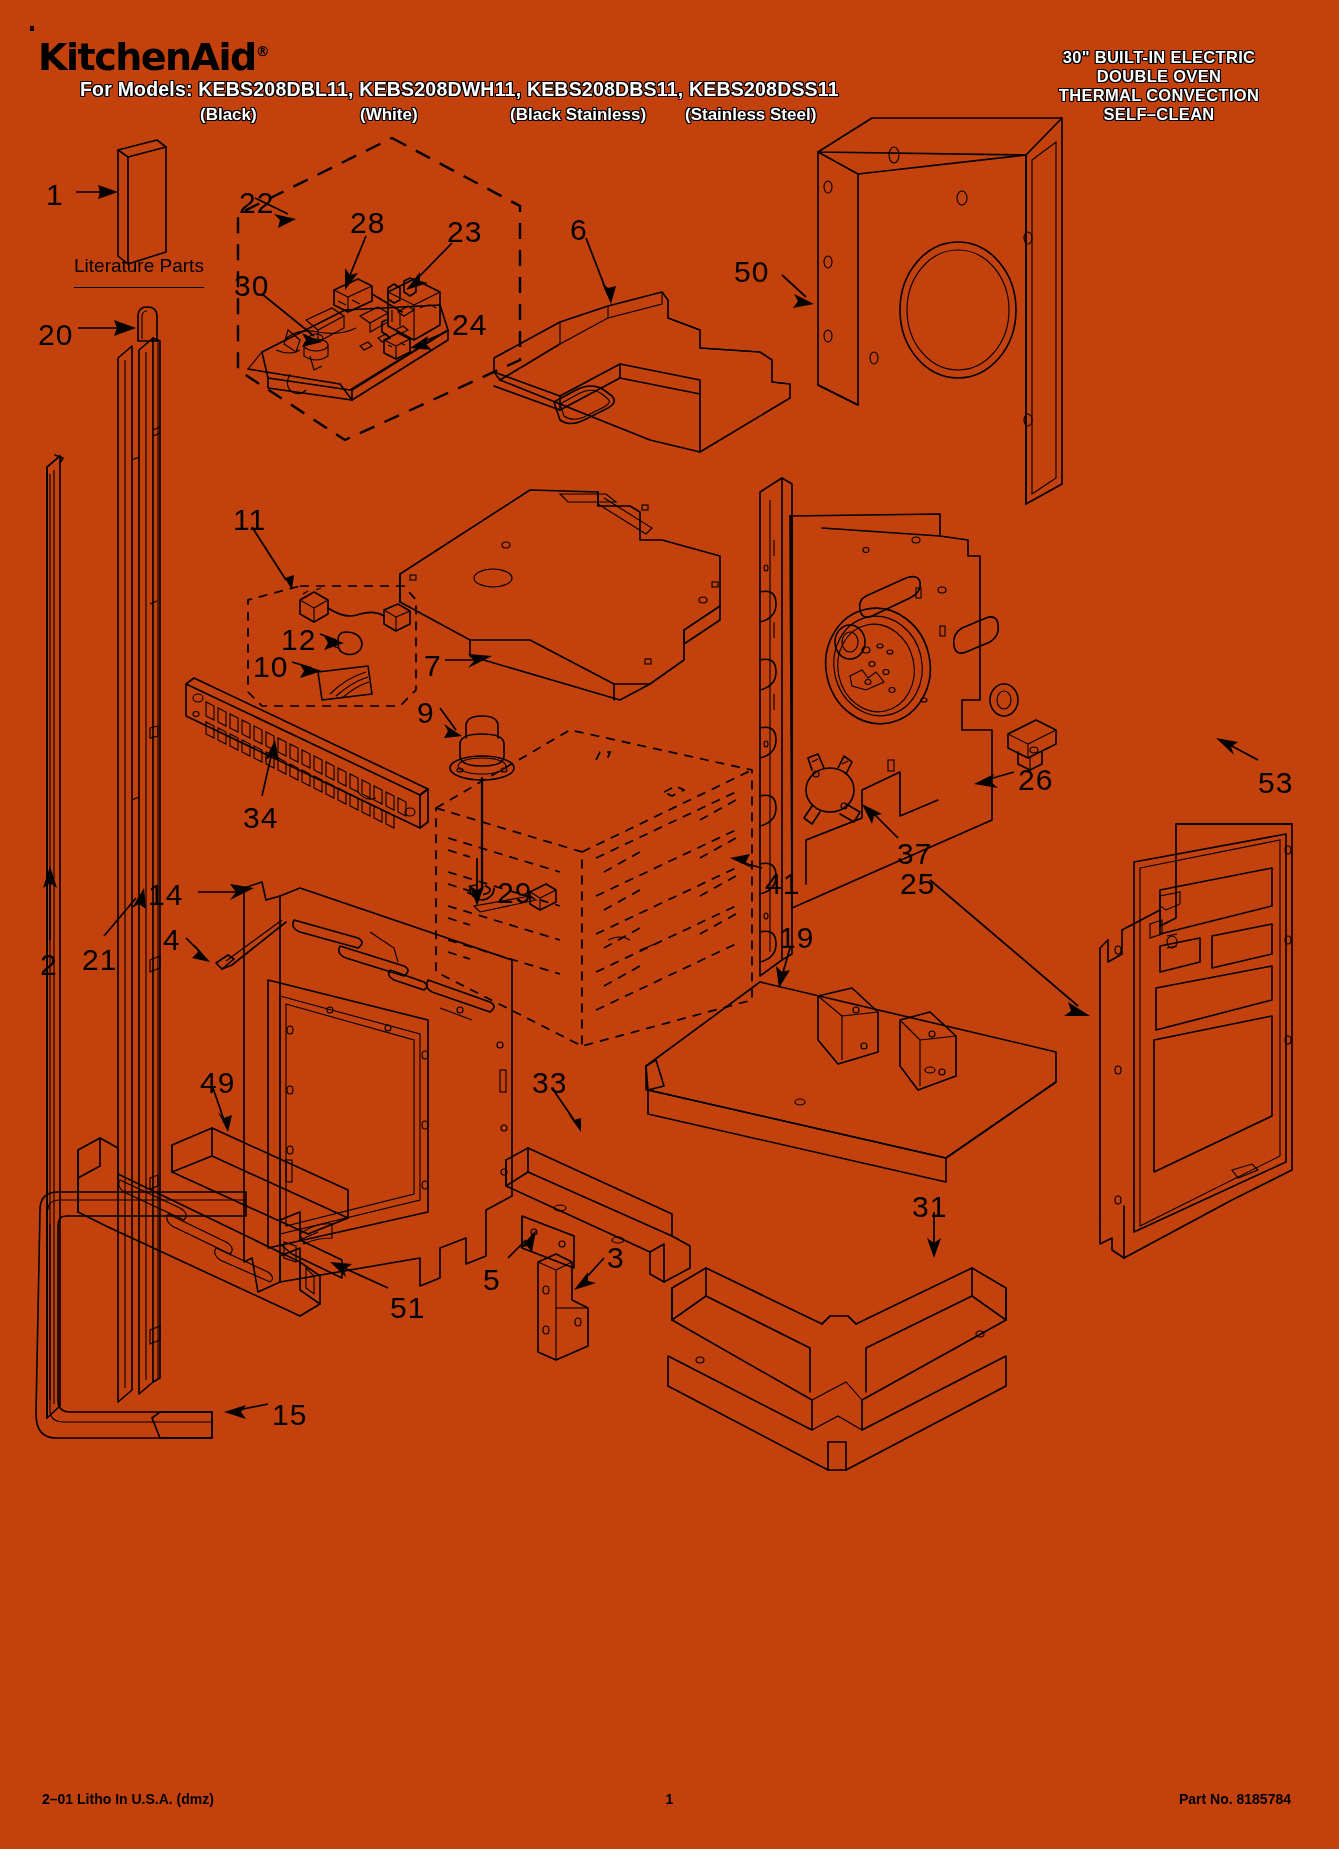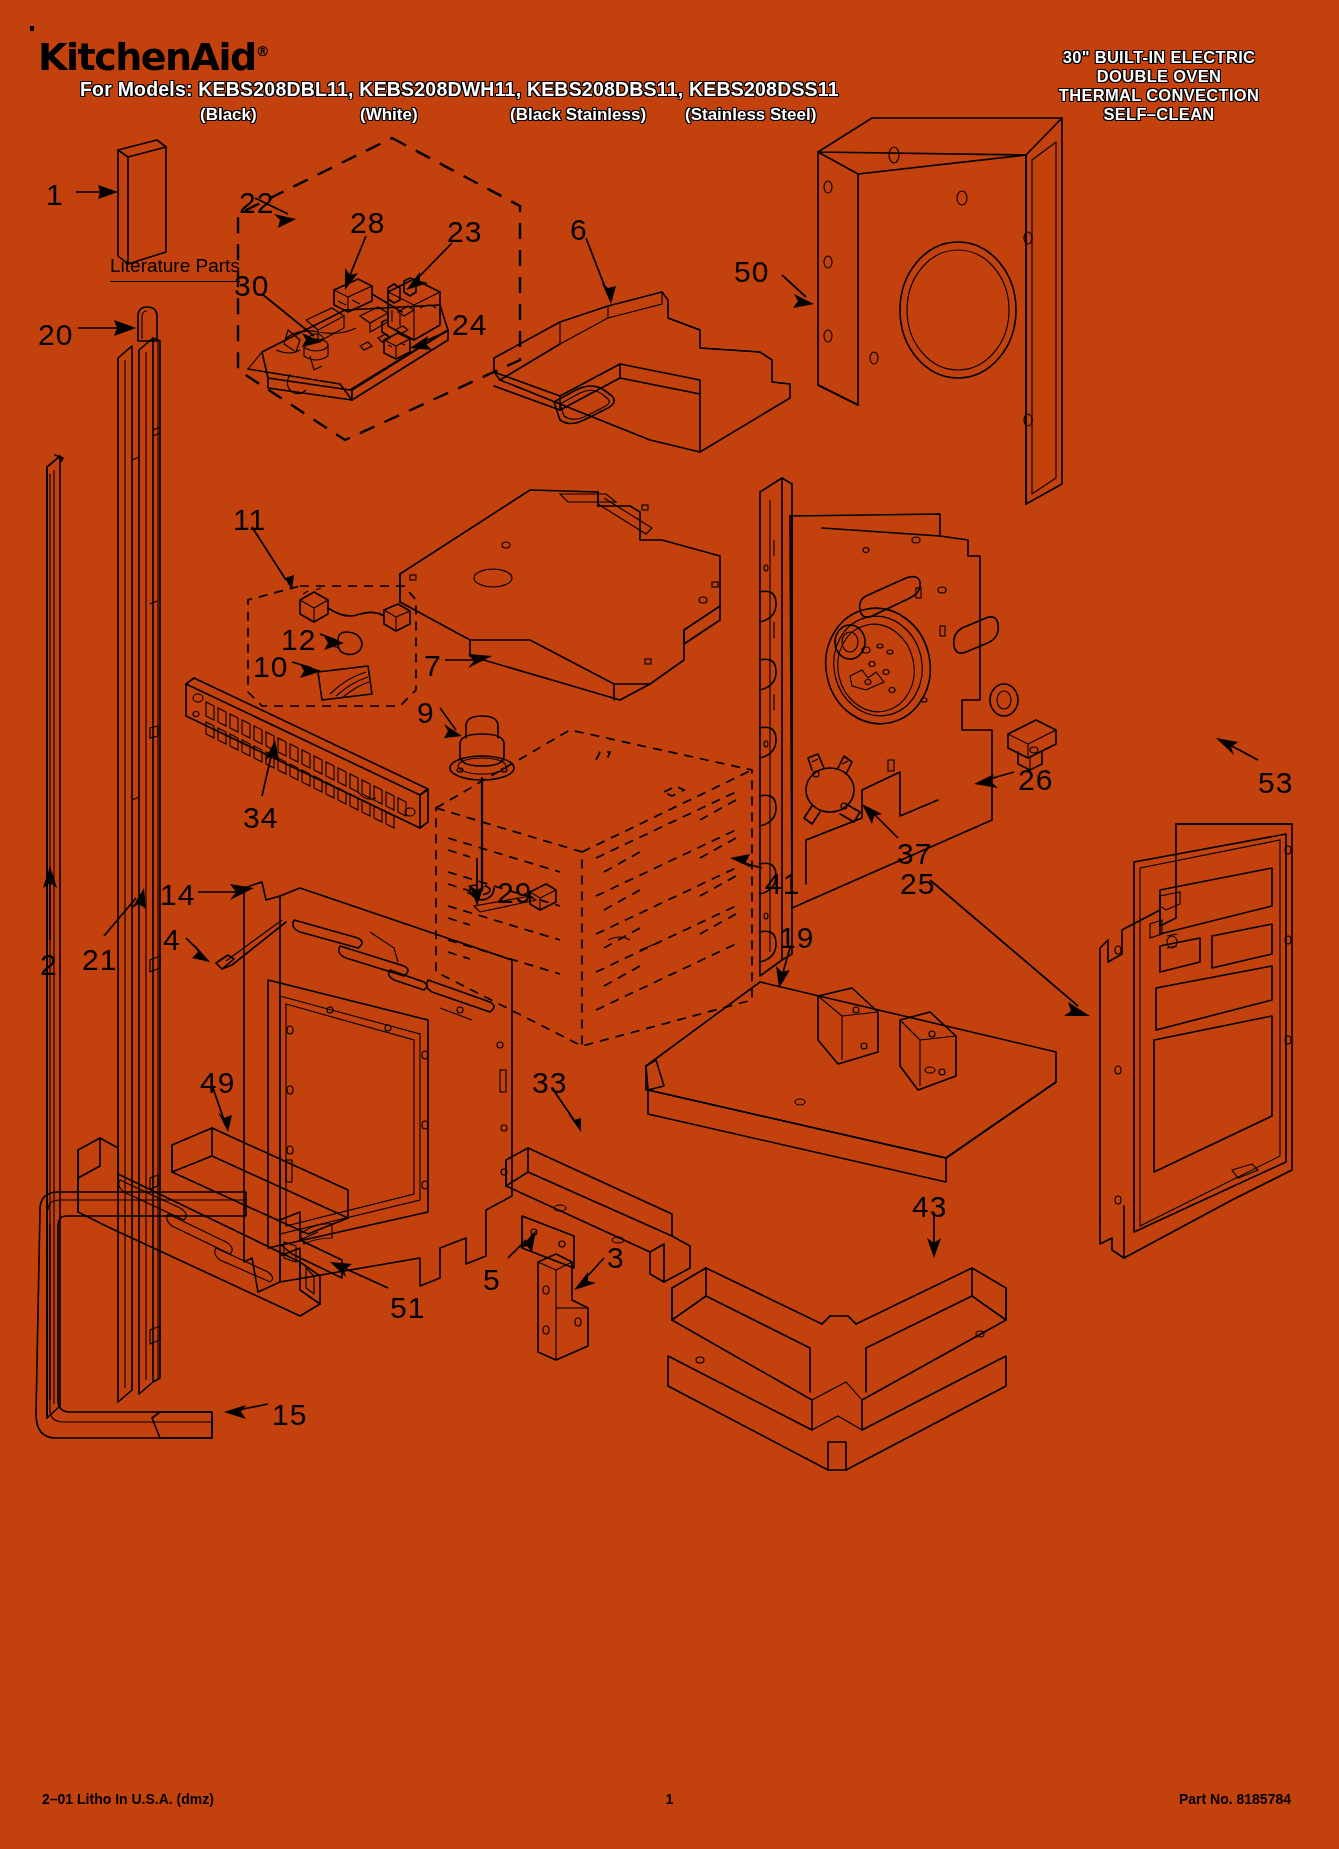--- a/index.html
+++ b/index.html
@@ -71,23 +71,22 @@
     font-weight:normal;
     font-family:"Liberation Sans", sans-serif;
     letter-spacing:1px;
     line-height:30px;
     white-space:nowrap;
   }
   .lit{
     position:absolute;
     font-size:19px;
     border-bottom:1.6px solid #000;
-    padding-bottom:4px;
+    padding-bottom:10px;
     white-space:nowrap;
-    margin-left:36px;
   }
   
   #art{position:absolute; left:0; top:0; width:1339px; height:1849px;}
   .ln{fill:none;stroke:#000;stroke-width:1.6;stroke-linejoin:round;stroke-linecap:round;}
   .ln2{fill:none;stroke:#000;stroke-width:2.2;stroke-linejoin:round;stroke-linecap:round;}
   .thin{fill:none;stroke:#000;stroke-width:1.1;}
   .dash{fill:none;stroke:#000;stroke-width:2.4;stroke-dasharray:16 11;stroke-linecap:butt;}
   .dashp{fill:none;stroke:#000;stroke-width:1.7;stroke-dasharray:9 7;stroke-linecap:butt;}
   .lead{fill:none;stroke:#000;stroke-width:1.7;}
   .arrow{fill:#000;}
@@ -740,28 +739,28 @@
       <div class="callout" style="left: 253px; top: 652px;">10</div>
       <div class="callout" style="left: 424px; top: 651px;">7</div>
       <div class="callout" style="left: 417px; top: 698px;">9</div>
       <div class="callout" style="left: 243px; top: 803px;">34</div>
       <div class="callout" style="left: 458px; top: 878px; margin-left: 39px;">29</div>
       <div class="callout" style="left: 765px; top: 869px;">41</div>
       <div class="callout" style="left: 1018px; top: 765px;">26</div>
       <div class="callout" style="left: 1258px; top: 768px;">53</div>
       <div class="callout" style="left: 897px; top: 839px;">37</div>
       <div class="callout" style="left: 900px; top: 869px;">25</div>
-      <div class="callout" style="left: 160px; top: 880px;">14</div>
+      <div class="callout" style="left: 148px; top: 880px;">14</div>
       <div class="callout" style="left: 163px; top: 925px;">4</div>
       <div class="callout" style="left: 40px; top: 950px;">2</div>
       <div class="callout" style="left: 82px; top: 945px;">21</div>
       <div class="callout" style="left: 779px; top: 923px;">19</div>
       <div class="callout" style="left: 200px; top: 1068px;">49</div>
       <div class="callout" style="left: 532px; top: 1068px;">33</div>
-      <div class="callout" style="left: 912px; top: 1192px;">43</div>
+      <div class="callout" style="left: 912px; top: 1192px;">31</div>
       <div class="callout" style="left: 483px; top: 1265px;">5</div>
       <div class="callout" style="left: 607px; top: 1243px;">3</div>
       <div class="callout" style="left: 390px; top: 1293px;">51</div>
       <div class="callout" style="left: 272px; top: 1400px;">15</div>
     </div>
 
   <div id="footer">
     <span class="left">2–01 Litho In U.S.A. (dmz)</span>
     <span class="center">1</span>
     <span class="right">Part No. 8185784</span>

